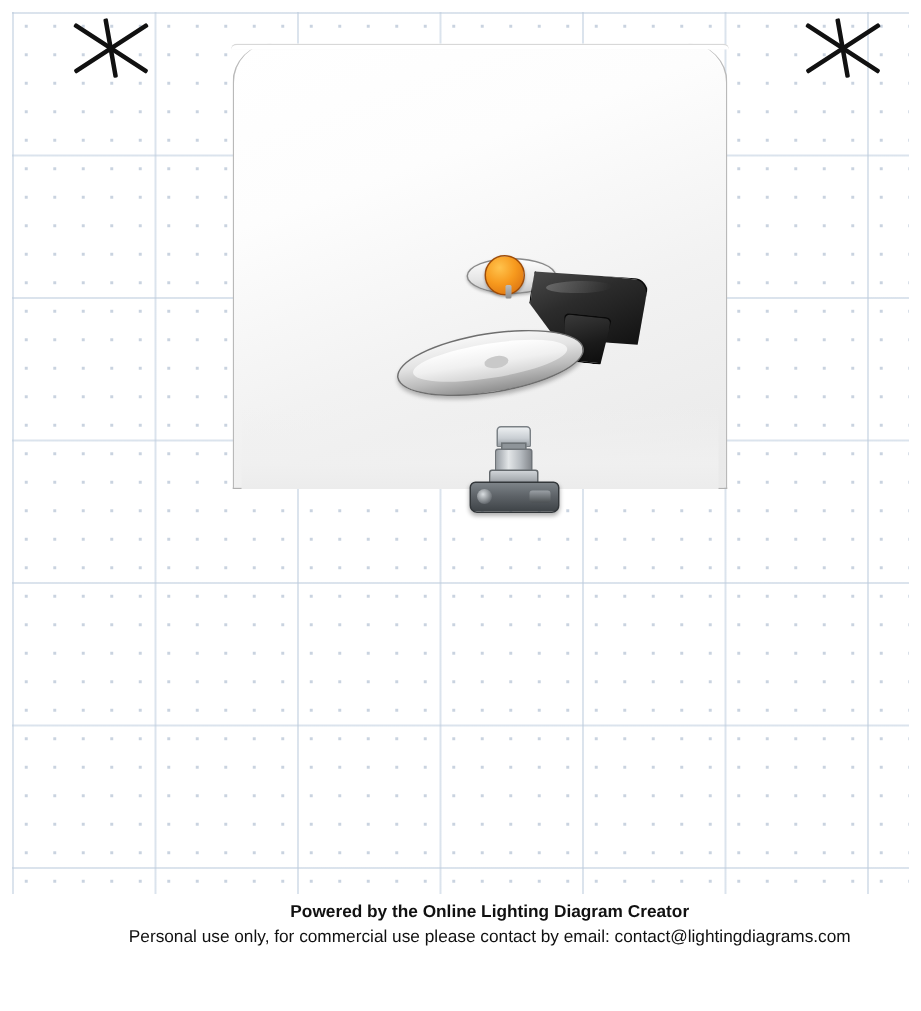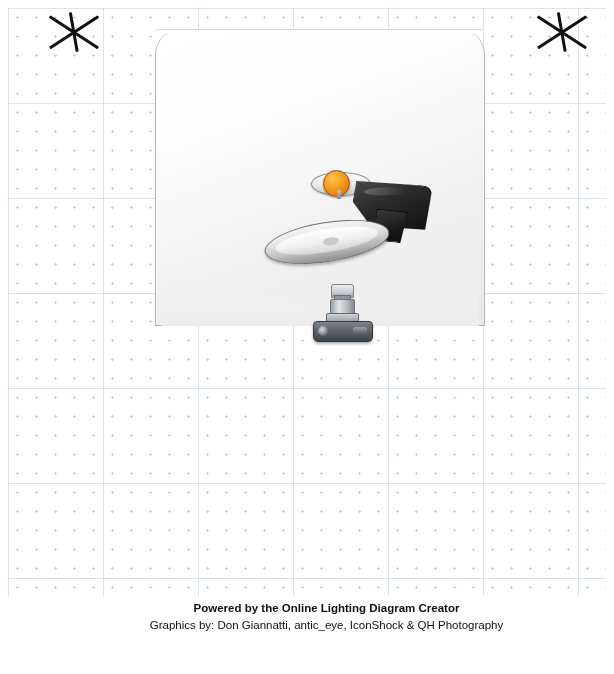--- a/index.html
+++ b/index.html
@@ -365,16 +365,16 @@
   <div id="camera">
     <div class="flash"></div>
     <div class="hotshoe"></div>
     <div class="lens-barrel"></div>
     <div class="lens-hood"></div>
     <div class="body"></div>
   </div>
 
   <div id="footer">
     <div class="line bold">Powered by the Online Lighting Diagram Creator</div>
-    <div class="line">Graphics by: Don Giannatti, antic_eye, IconShock &amp; QH Photography</div>
+    <div class="line">Personal use only, for commercial use please contact by email: contact@lightingdiagrams.com</div>
   </div>
 
 </div>
 
 </body></html>

